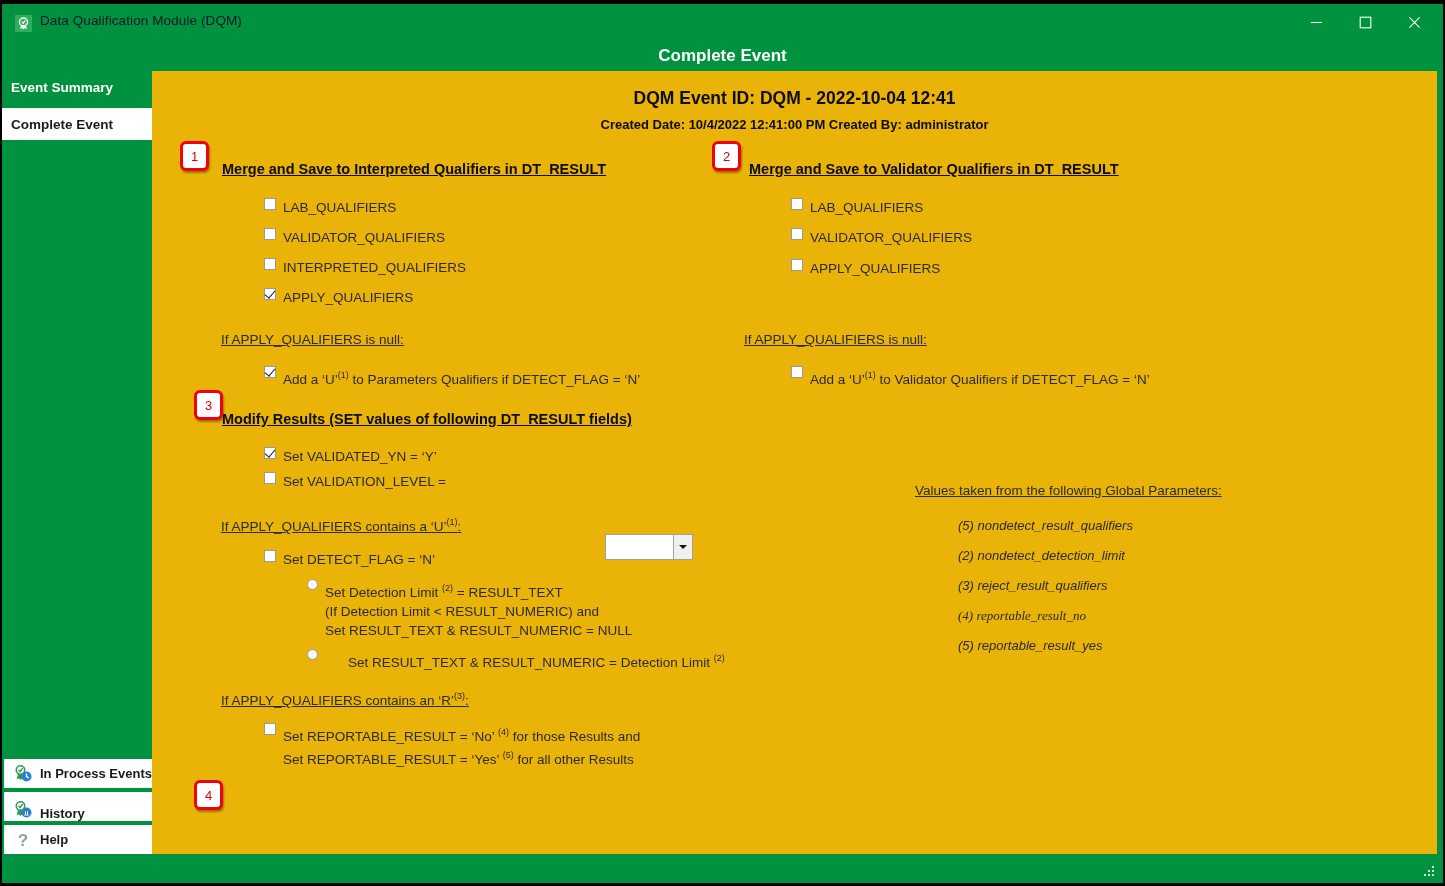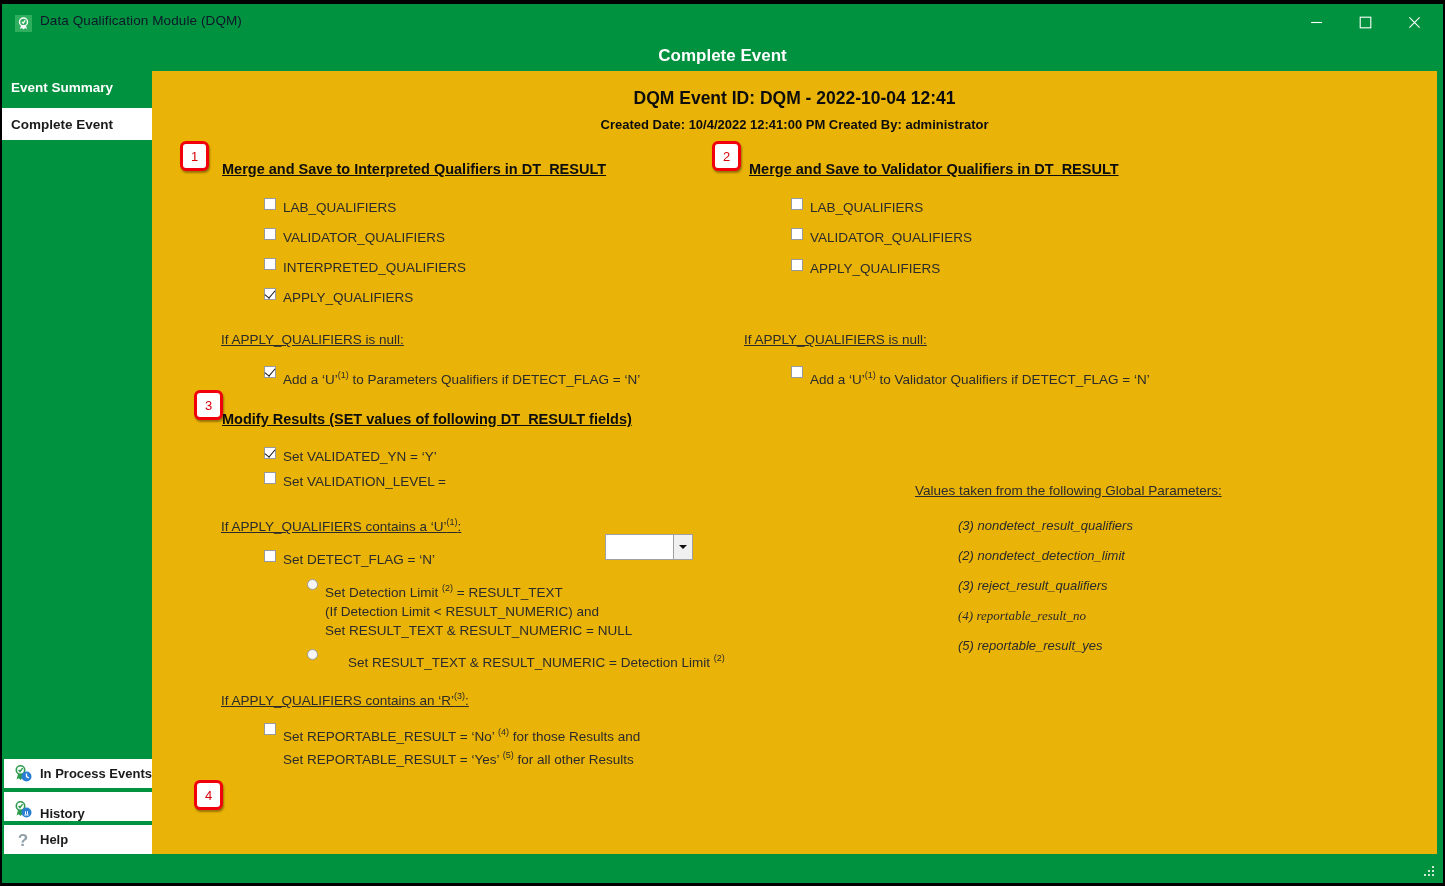--- a/index.html
+++ b/index.html
@@ -409,21 +409,21 @@
 
     <div class="row" style="left:112px; top:652px;">
       <span class="chk"></span>
       <span class="txt">
         <span>Set REPORTABLE_RESULT = ‘No’ </span><sup>(4)</sup><span> for those Results and</span><br>
         <span>Set REPORTABLE_RESULT = ‘Yes’ </span><sup>(5)</sup><span> for all other Results</span>
       </span>
     </div>
 
     <div class="gp-head">Values taken from the following Global Parameters:</div>
-    <div class="gp-item" style="top:447px;">(3) nondetect_result_qualifiers</div>
+    <div class="gp-item" style="top:447px;">(5) nondetect_result_qualifiers</div>
     <div class="gp-item" style="top:477px;">(2) nondetect_detection_limit</div>
     <div class="gp-item" style="top:507px;">(3) reject_result_qualifiers</div>
     <div class="gp-item" style="top:537px;font-family:Liberation Serif, serif;">(4) reportable_result_no</div>
     <div class="gp-item" style="top:567px;">(5) reportable_result_yes</div>
 
     <div class="badge" style="left:42px; top:709px;">
       <span>4</span>
     </div>
 
   </div>

